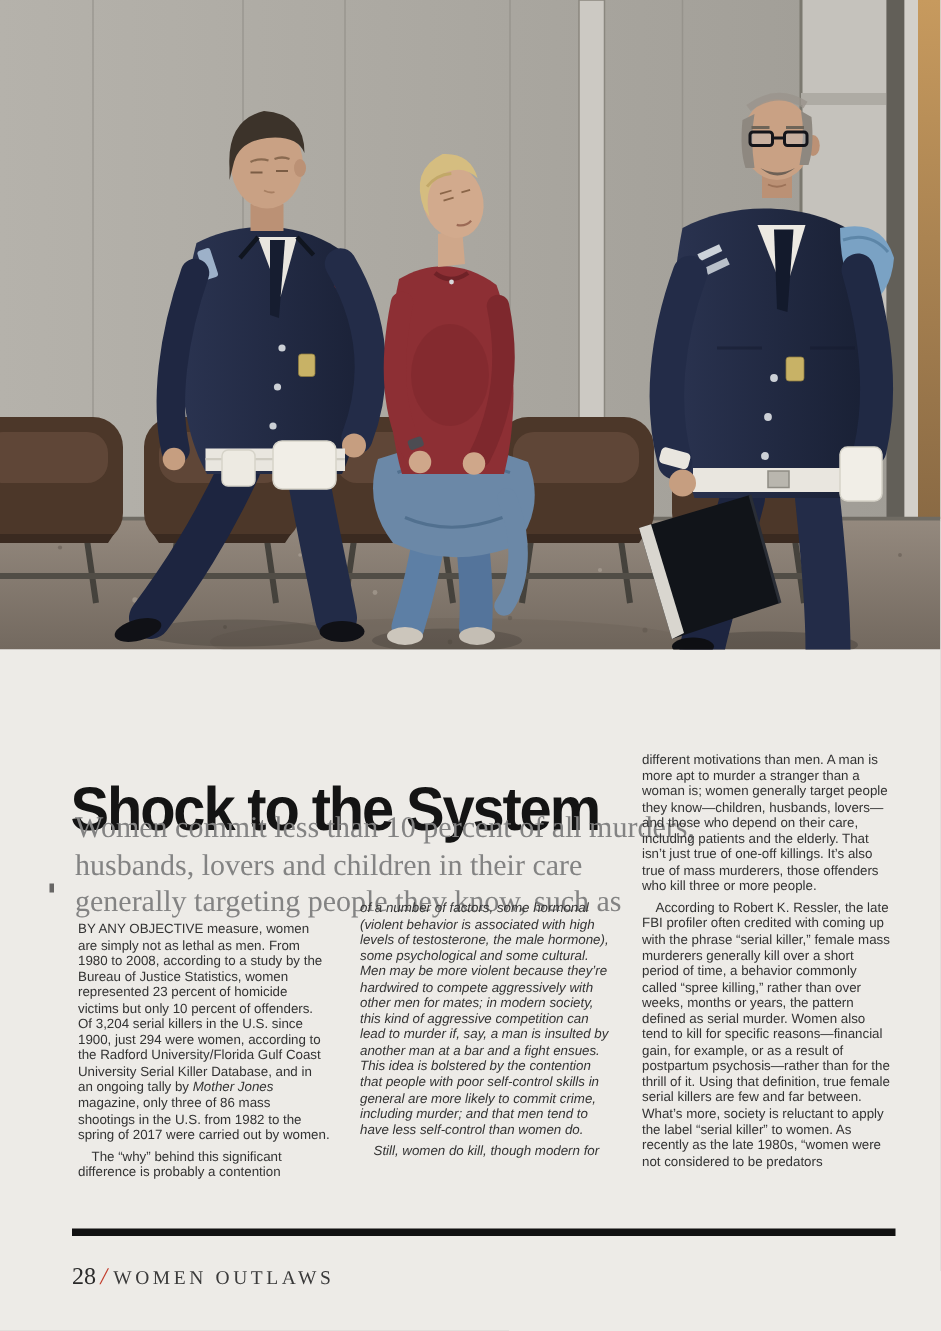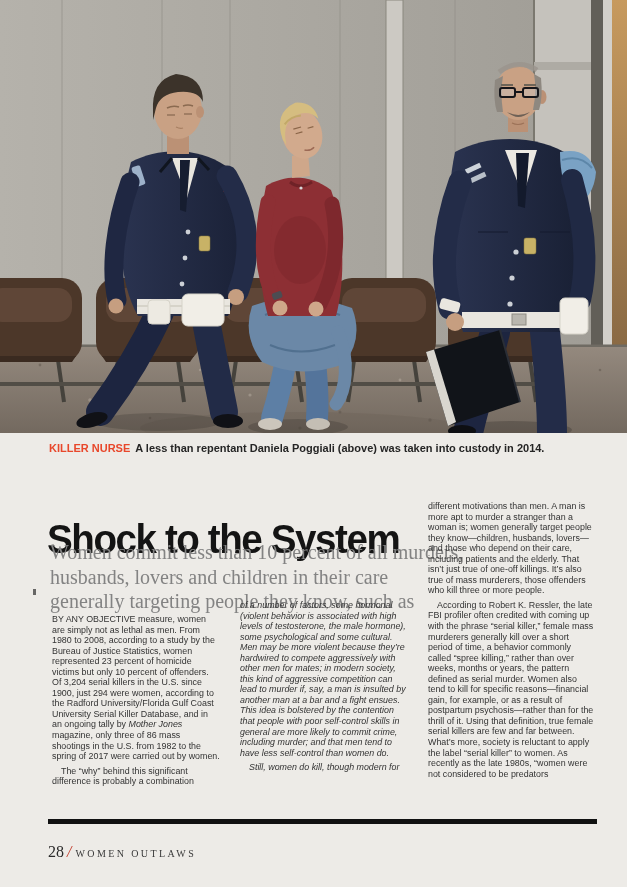--- a/index.html
+++ b/index.html
@@ -28,21 +28,21 @@
   .col2{left:236px;top:596px;font-style:italic;}
   .col3{left:424px;top:497px;}
 
   .print-mark{position:absolute;left:33px;top:589px;width:3px;height:6px;background:#3a3a3a;opacity:.75;}
 
   .rule{position:absolute;left:48px;top:819px;width:549px;height:4.5px;background:#111;}
   .footer{position:absolute;left:48px;top:843px;display:flex;align-items:baseline;color:#2a2a2a;}
   .footer .num{font-family:"Liberation Serif",serif;font-size:16px;text-align:center;}
   .footer .slash{font-family:"Liberation Serif",serif;font-style:italic;font-size:16px;
                  color:#c23b2a;margin:0 4px 0 3px;}
-  .footer .title{font-size:10px;letter-spacing:2.4px;color:#3a3a3a;font-family:"Liberation Serif",serif;}
+  .footer .title{font-size:13px;letter-spacing:2.4px;color:#3a3a3a;font-family:"Liberation Serif",serif;}
 </style>
 </head>
 <body>
 
 <div class="page">
 
   <div class="photo-wrap">
     <svg viewBox="0 0 627 433" preserveAspectRatio="none">
       <defs>
         <linearGradient id="wallGrad" x1="0" y1="0" x2="1" y2="0">
@@ -222,34 +222,33 @@
         <rect x="500" y="88" width="15" height="9" rx="2" fill="#c8ccd2" fill-opacity="0.35" stroke="#15151a" stroke-width="2"></rect>
         <rect x="523" y="88" width="15" height="9" rx="2" fill="#c8ccd2" fill-opacity="0.35" stroke="#15151a" stroke-width="2"></rect>
         <line x1="515" y1="92" x2="523" y2="92" stroke="#15151a" stroke-width="2"></line>
         <path d="M507,112 Q518,118 530,112 Q518,122 507,112 Z" fill="#6e6156"></path>
         <path d="M512,123 q6,3 12,0" stroke="#9c7258" stroke-width="1.2" fill="none"></path>
       </g>
     </svg>
   </div>
 
   <div class="caption">
-    <p class="caption-line" style="margin:0"><span class="tag">KILLER NURSE</span><span>A less than repentant Daniela Poggiali (above) was taken into custody in 2014.</span></p>
   </div>
 
   <h1 class="headline">Shock to the System</h1>
 
   <div class="subhead">
     <div>Women commit less than 10 percent of all murders,</div>
     <div>husbands, lovers and children in their care</div>
     <div>generally targeting people they know, such as</div>
   </div>
 
   <div class="col col1">
       <p><span>BY ANY OBJECTIVE measure, women are simply not as lethal as men. From 1980 to 2008, according to a study by the Bureau of Justice Statistics, women represented 23 percent of homicide victims but only 10 percent of offenders. Of 3,204 serial killers in the U.S. since 1900, just 294 were women, according to the Radford University/Florida Gulf Coast University Serial Killer Database, and in an ongoing tally by </span><span class="italic">Mother Jones</span><span> magazine, only three of 86 mass shootings in the U.S. from 1982 to the spring of 2017 were carried out by women.</span></p>
-      <p class="indent"><span>The “why” behind this significant difference is probably a combination</span></p>
+      <p class="indent"><span>The “why” behind this significant difference is probably a contention</span></p>
     </div>
   <div class="col col2">
       <p><span>of a number of factors, some hormonal (violent behavior is associated with high levels of testosterone, the male hormone), some psychological and some cultural. Men may be more violent because they’re hardwired to compete aggressively with other men for mates; in modern society, this kind of aggressive competition can lead to murder if, say, a man is insulted by another man at a bar and a fight ensues. This idea is bolstered by the contention that people with poor self-control skills in general are more likely to commit crime, including murder; and that men tend to have less self-control than women do.</span></p>
       <p class="indent"><span>Still, women do kill, though modern for</span></p>
     </div>
   <div class="col col3">
       <p><span>different motivations than men. A man is more apt to murder a stranger than a woman is; women generally target people they know—children, husbands, lovers—and those who depend on their care, including patients and the elderly. That isn’t just true of one-off killings. It’s also true of mass murderers, those offenders who kill three or more people.</span></p>
       <p class="indent"><span>According to Robert K. Ressler, the late FBI profiler often credited with coming up with the phrase “serial killer,” female mass murderers generally kill over a short period of time, a behavior commonly called “spree killing,” rather than over weeks, months or years, the pattern defined as serial murder. Women also tend to kill for specific reasons—financial gain, for example, or as a result of postpartum psychosis—rather than for the thrill of it. Using that definition, true female serial killers are few and far between. What’s more, society is reluctant to apply the label “serial killer” to women. As recently as the late 1980s, “women were not considered to be predators</span></p>
     </div>
 

